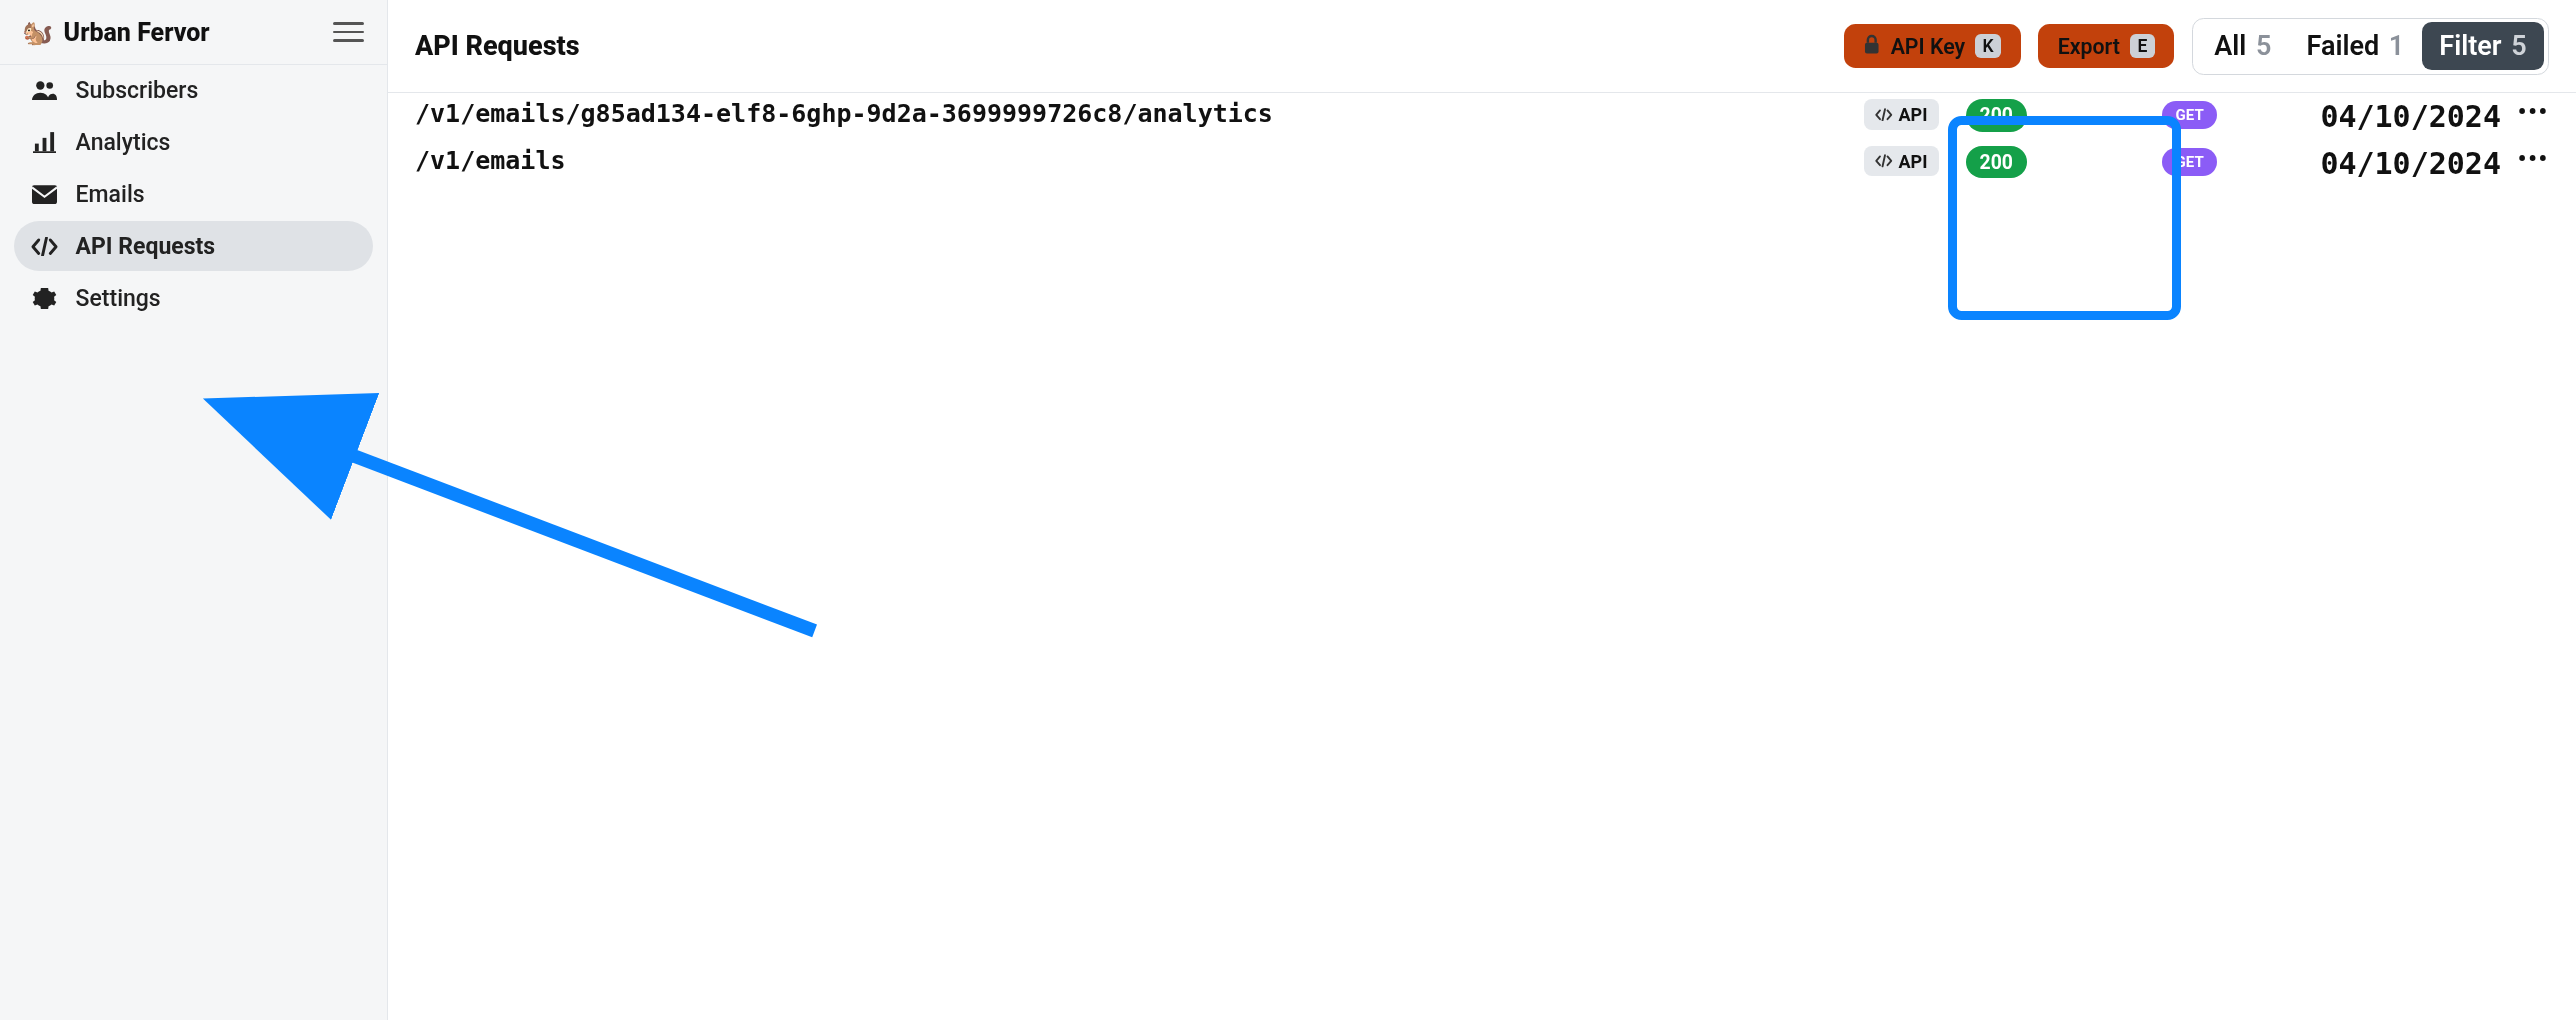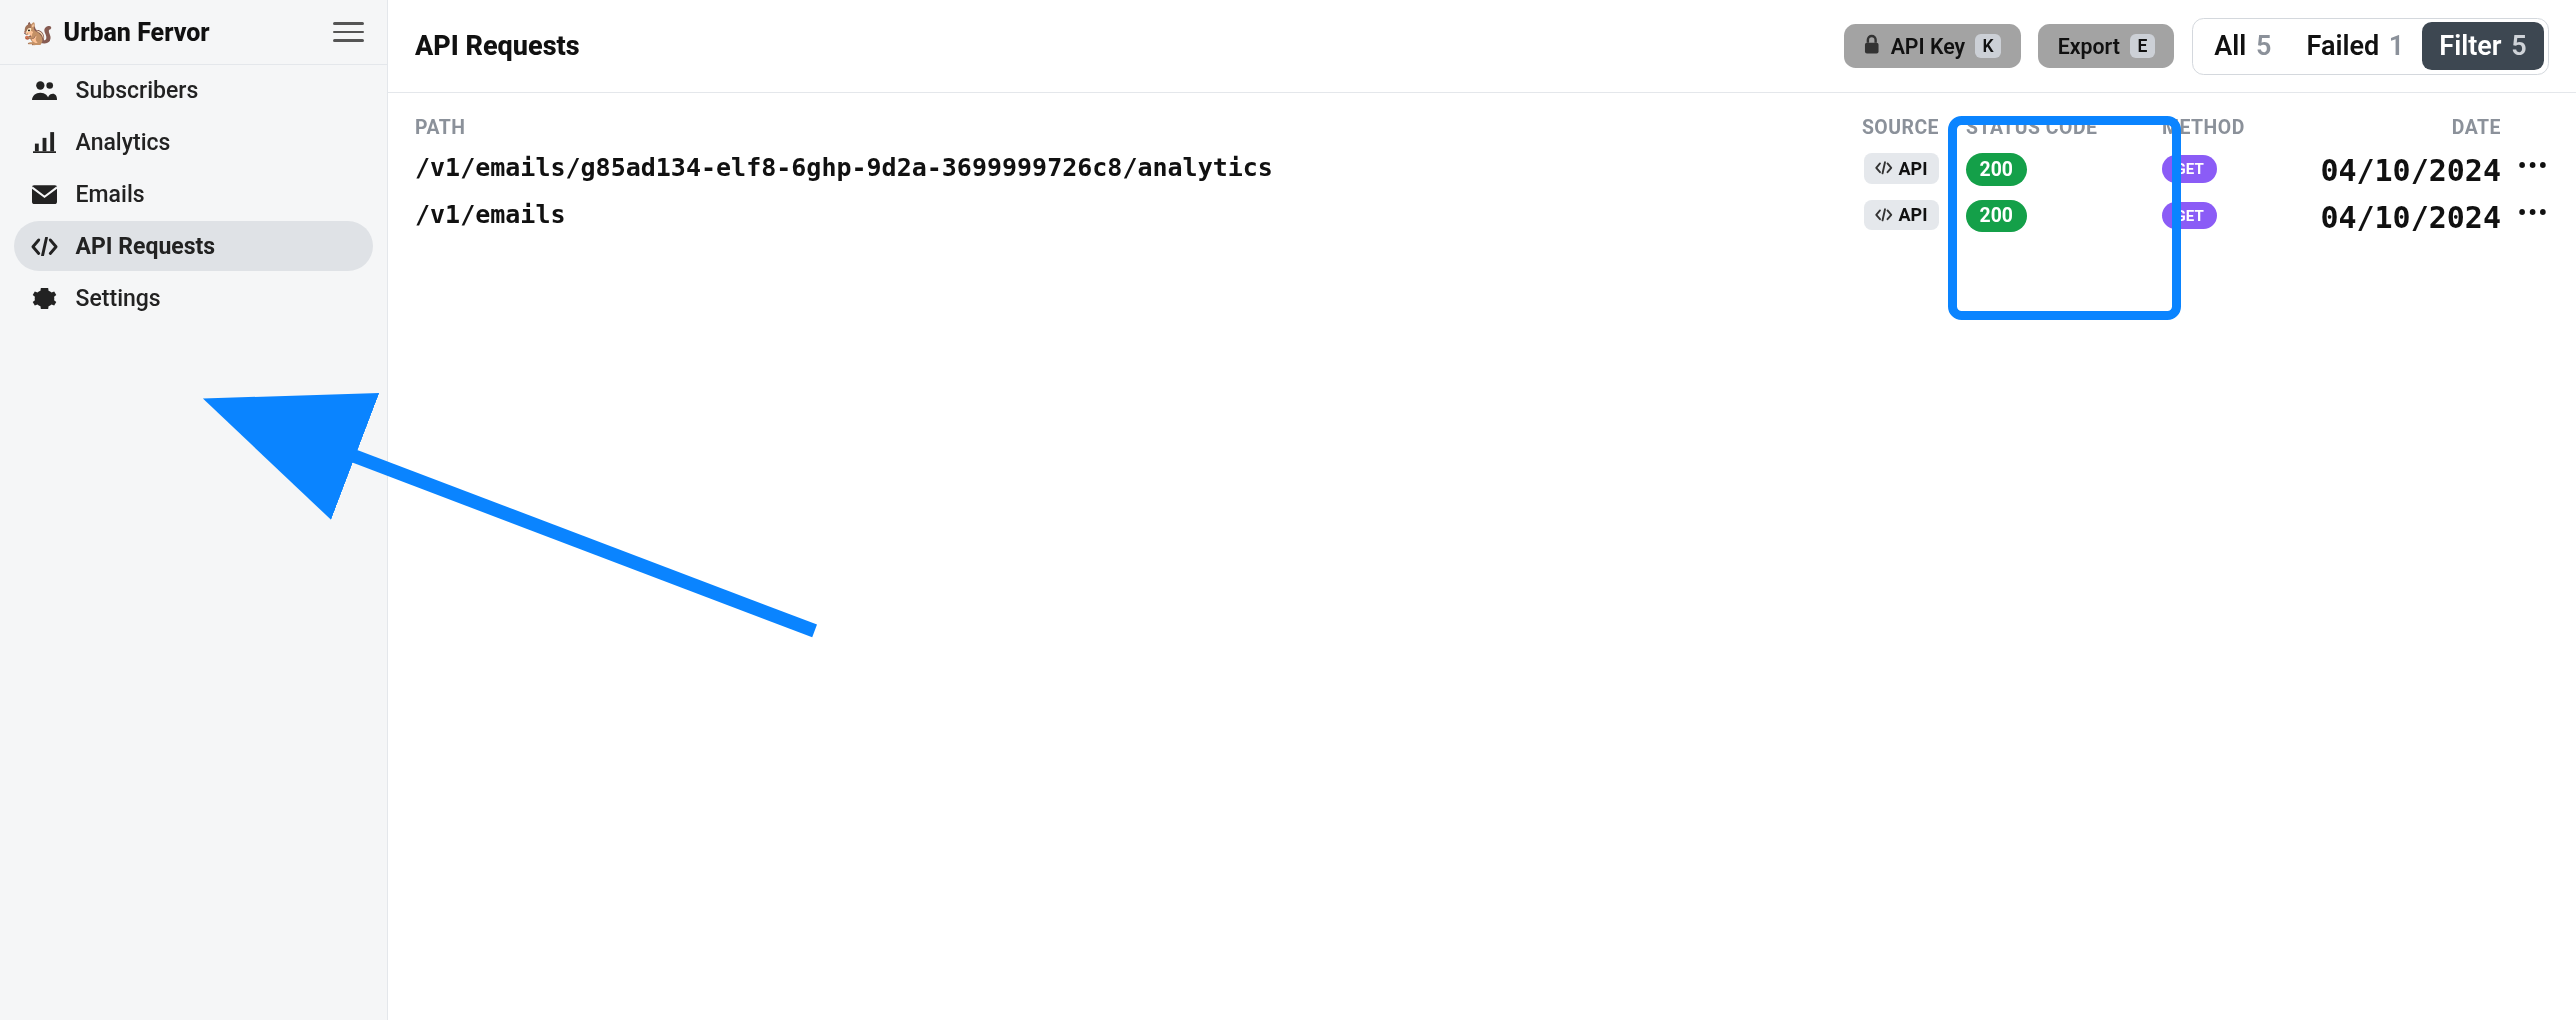--- a/index.html
+++ b/index.html
@@ -18,21 +18,21 @@
     .kbd { font-size:16.5px; padding:1.9px 7.8px; border:1px solid #d4d8dd; border-radius:5.8px; background:#f5f6f7; font-family:ui-monospace,SFMono-Regular,Menlo,monospace; }
     .nav { display:flex; flex-direction:column; gap:1.9px; padding:0 13.6px; }
     .nav-item { display:flex; align-items:center; gap:17.5px; padding:11.6px 17.5px; border-radius:969px; font-size:23px; font-weight:500; cursor:pointer; color:#222; }
     .nav-item.active { background:#dfe2e6; font-weight:700; }
     .nav-icon { width:27px; flex-shrink:0; display:inline-flex; align-items:center; justify-content:center; color:#222; }
     
     .main { flex:1; display:flex; flex-direction:column; }
     .topbar { display:flex; align-items:center; justify-content:space-between; padding:17.5px 27px; border-bottom:1px solid #e4e7eb; }
     .page-title { font-size:27px; font-weight:800; }
     .topbar-actions { display:flex; align-items:center; gap:17.5px; }
-    .pill-btn { display:inline-flex; align-items:center; gap:9.7px; padding:9.7px 19.4px; border-radius:11.6px; background:#a3a3a3; font-size:21.3px; font-weight:600; cursor:pointer; }
+    .pill-btn { display:inline-flex; align-items:center; gap:9.7px; padding:9.7px 19.4px; border-radius:11.6px; background:#c2410c; font-size:21.3px; font-weight:600; cursor:pointer; }
     .pill-btn .mini-kbd { font-size:17.5px; padding:1.9px 7.8px; border-radius:5.8px; background:#ccd0d6; }
     .tab-group { display:flex; align-items:center; gap:0; border:1.5px solid #d4d8dd; border-radius:11.6px; padding:3.9px; }
     .tab { display:inline-flex; align-items:center; gap:9.7px; padding:7.8px 17.5px; border-radius:9.7px; font-size:27px; font-weight:600; cursor:pointer; }
     .tab .count { color:#8b919a; }
     .tab.selected { background:#3d4751; color:#fff; }
     .tab.selected .count { color:#cfd3d8; }
     
     .table-head { display:flex; align-items:center; padding:23px 27px 7.8px; font-size:19.4px; font-weight:700; color:#8b919a; letter-spacing:0.5px; }
     .col-path { flex:1; }
     .col-source { width:136px; text-align:right; }
@@ -152,28 +152,20 @@
             <span class="count">1</span>
           </div>
           <div class="tab selected">
             <span>Filter</span>
             <span class="count">5</span>
           </div>
         </div>
       </div>
     </div>
 
-    <div class="table-head">
-      <div class="col-path">PATH</div>
-      <div class="col-source">SOURCE</div>
-      <div class="col-status">STATUS CODE</div>
-      <div class="col-method">METHOD</div>
-      <div class="col-date">DATE</div>
-      <div class="col-more"></div>
-    </div>
 
     <div class="row">
       <div class="path">/v1/emails/g85ad134-elf8-6ghp-9d2a-3699999726c8/analytics</div>
       <div class="col-source" style="text-align:right;">
         <span class="badge-src">
           <svg width="17.5" height="13.6" viewBox="0 0 28 20" fill="none" stroke="#333" stroke-width="3" stroke-linecap="round" stroke-linejoin="round">
               <polyline points="8,3 2,10 8,17"></polyline>
               <polyline points="20,3 26,10 20,17"></polyline>
               <line x1="16" y1="1" x2="12" y2="19"></line>
             </svg>

